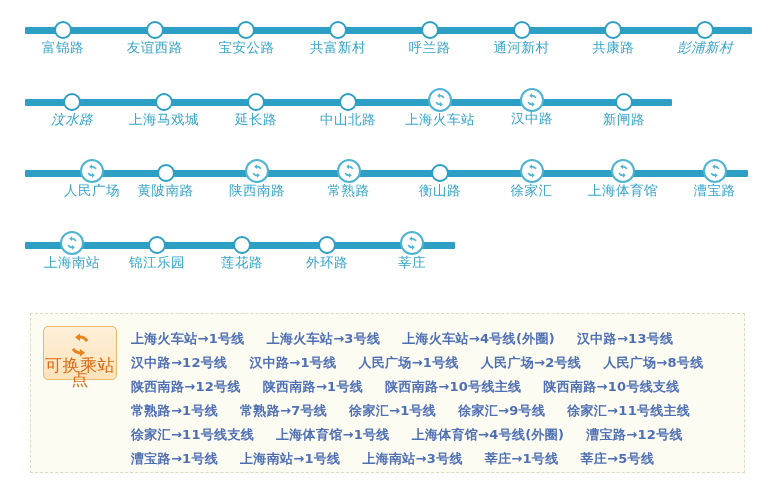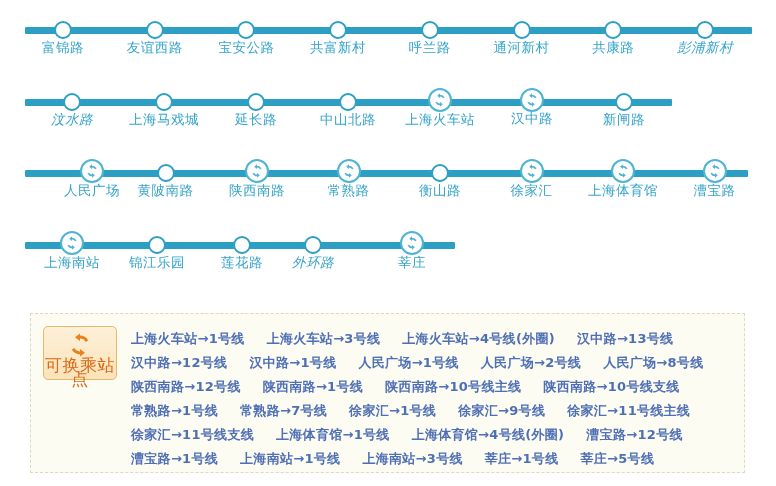--- a/index.html
+++ b/index.html
@@ -364,21 +364,21 @@
           <div class="dot"></div>
           <div class="st-label">锦江乐园</div>
         </div>
       </div>
       <div class="station" style="left: 242px;">
         <div class="node-wrap">
           <div class="dot"></div>
           <div class="st-label">莲花路</div>
         </div>
       </div>
-      <div class="station" style="left: 313px; font-style: italic;">
+      <div class="station" style="left: 327px;">
         <div class="node-wrap">
           <div class="dot"></div>
           <div class="st-label">外环路</div>
         </div>
       </div>
       <div class="station" style="left: 412px;">
         <div class="node-wrap">
           <div class="xfer">
             <svg viewBox="0 0 16 16" aria-hidden="true">
               <path d="M8 2.7a5.3 5.3 0 0 1 4.6 2.7l-1.5.85A3.6 3.6 0 0 0 8 4.4v1.5L5.2 3.8 8 1.2z" fill="#4fb4d2"></path>

